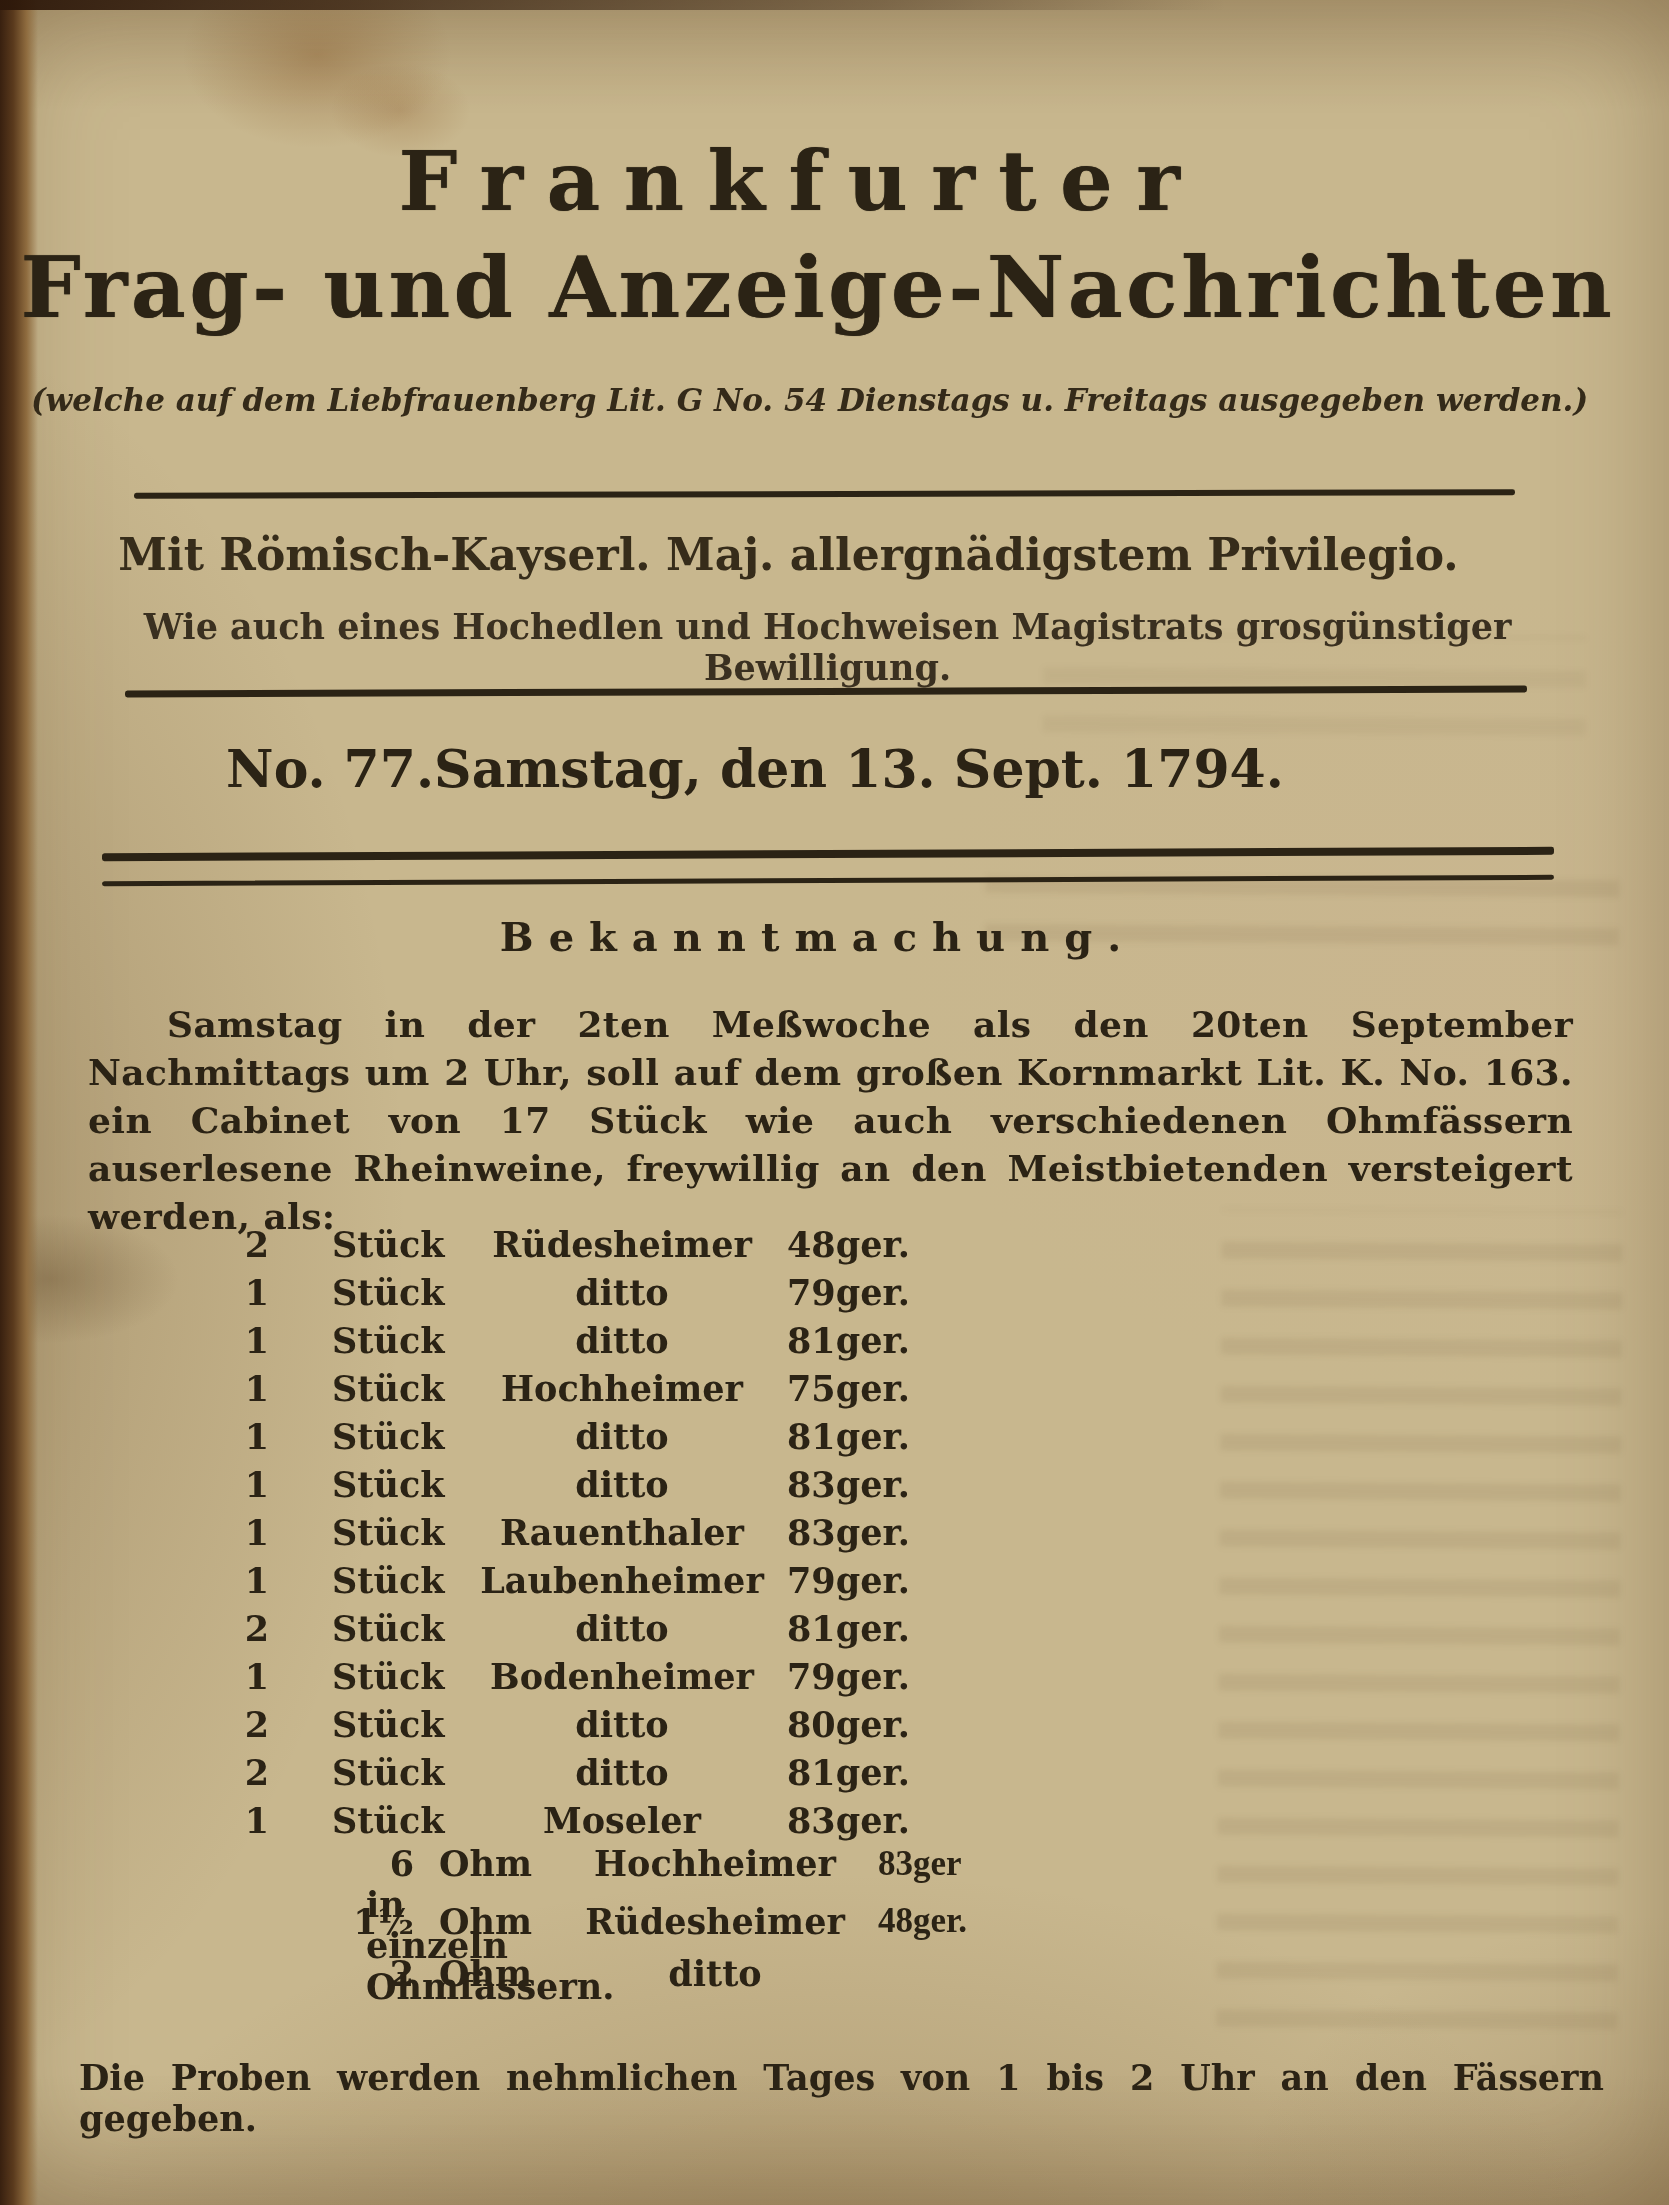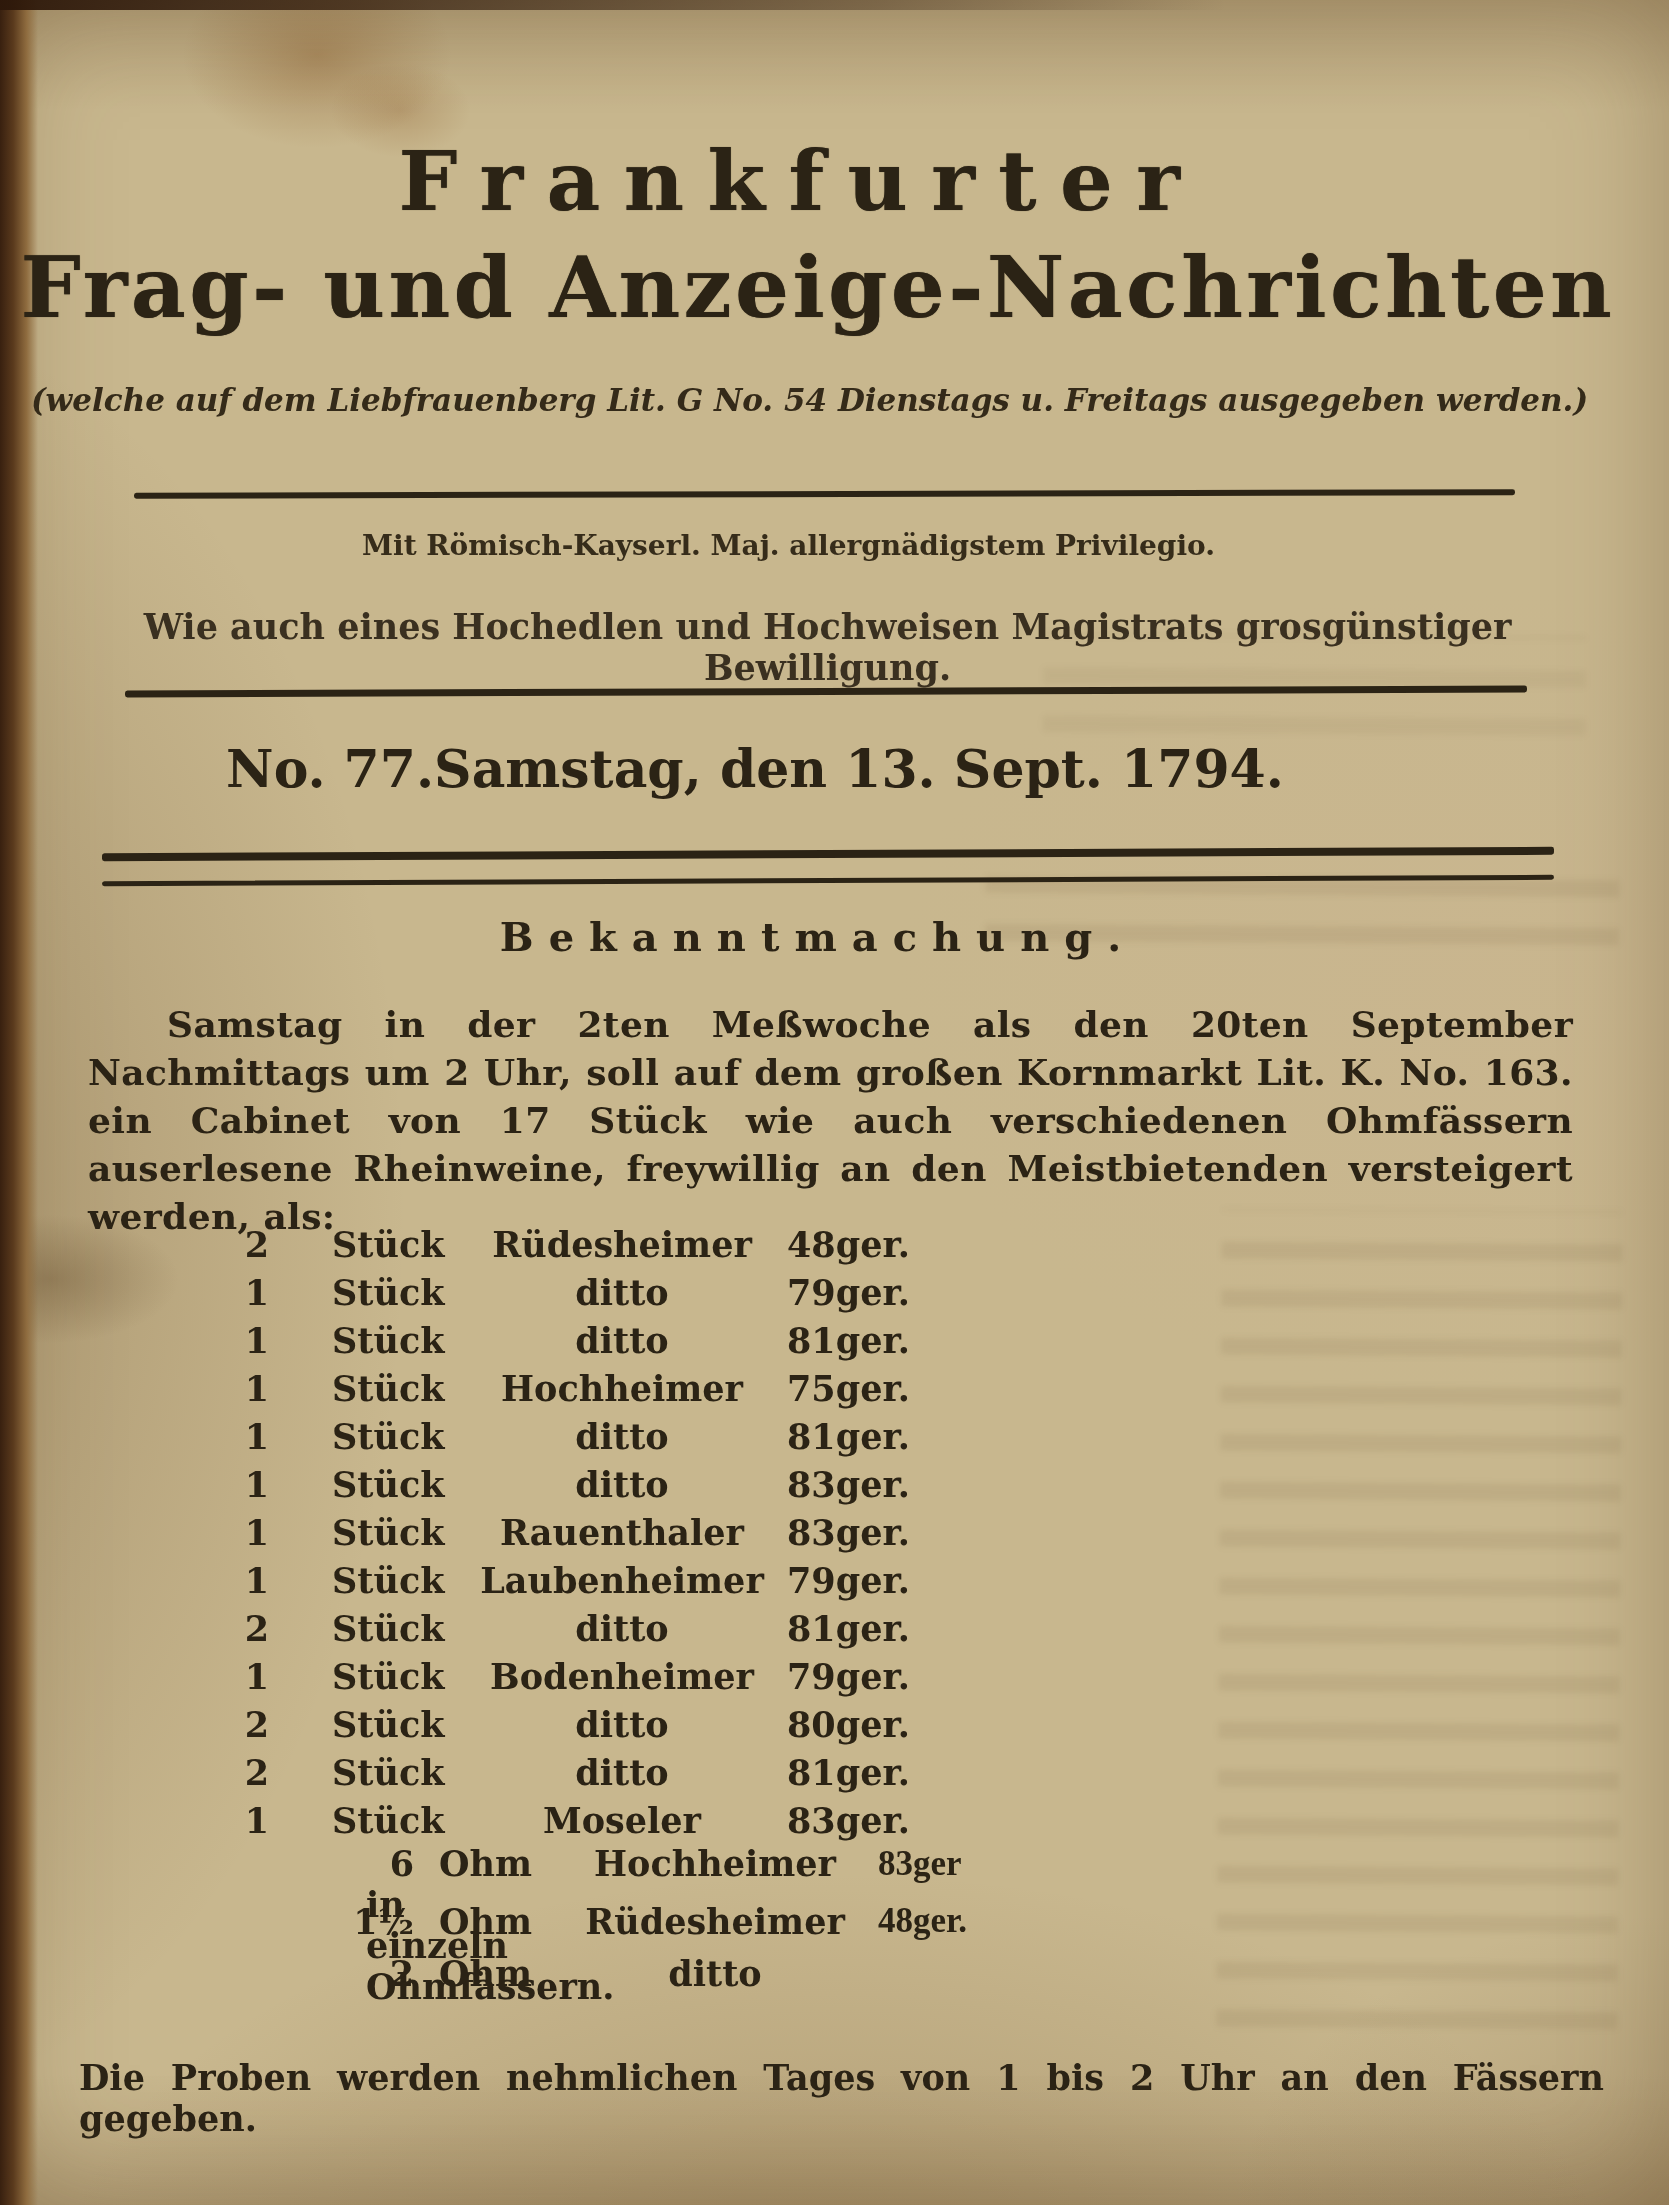--- a/index.html
+++ b/index.html
@@ -42,21 +42,21 @@
   
   .title1{left:0;right:67px;top:132px;text-align:center;
     font-size:83px;font-weight:bold;letter-spacing:23.4px;
     text-shadow:0 0 0.8px rgba(43,35,21,.8);}
   .title2{left:16.7px;right:50px;top:237px;text-align:center;
     font-size:85px;font-weight:bold;letter-spacing:3.3px;
     text-shadow:0 0 0.8px rgba(43,35,21,.8);}
   .subtitle{left:25px;right:75px;top:382px;text-align:center;
     font-size:31px;font-weight:bold;color:#342a19;font-style:italic;}
   .priv1{left:0;right:92px;top:529px;text-align:center;
-    font-size:28px;font-weight:bold;color:#362c1a;}
+    font-size:44px;font-weight:bold;color:#362c1a;}
   .priv2{left:0;right:50px;top:606px;text-align:center;
     font-size:35px;font-weight:bold;color:#3a3020;padding-left:36px;}
   .issueline{left:0;right:159px;top:738px;display:flex;justify-content:center;
     font-size:52px;font-weight:bold;}
   
   .heading{left:0;right:33px;top:913px;text-align:center;
     font-size:40px;font-weight:bold;letter-spacing:15px;}
   .intro{left:88px;right:96px;top:1000px;
     font-size:36px;font-weight:bold;line-height:48px;
     text-align:justify;text-indent:79px;letter-spacing:0.4px;}

